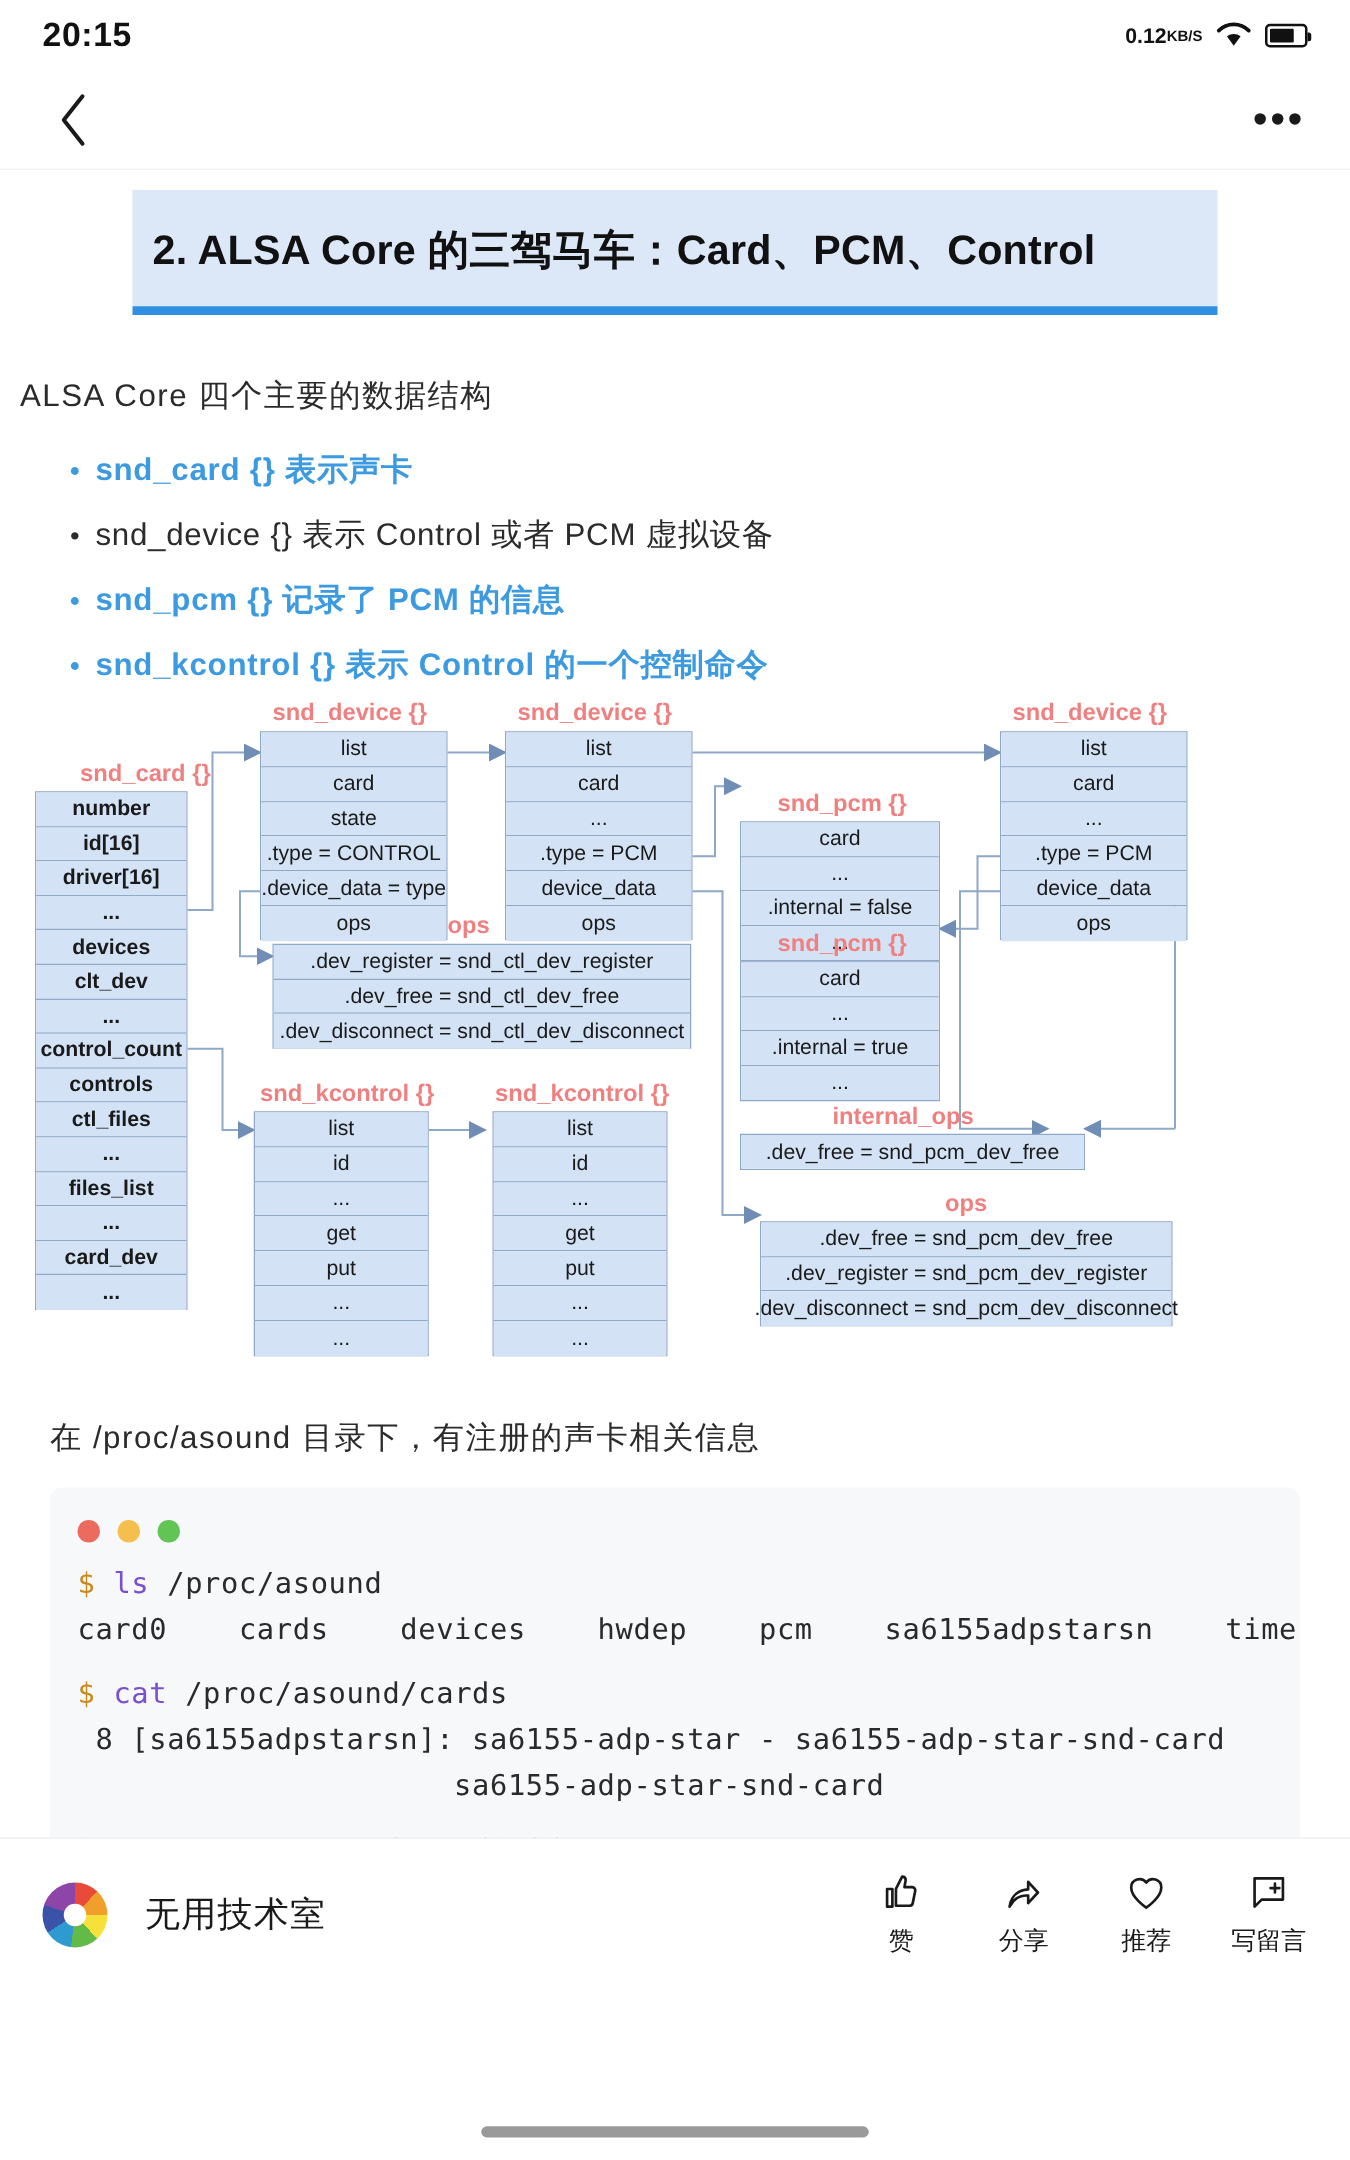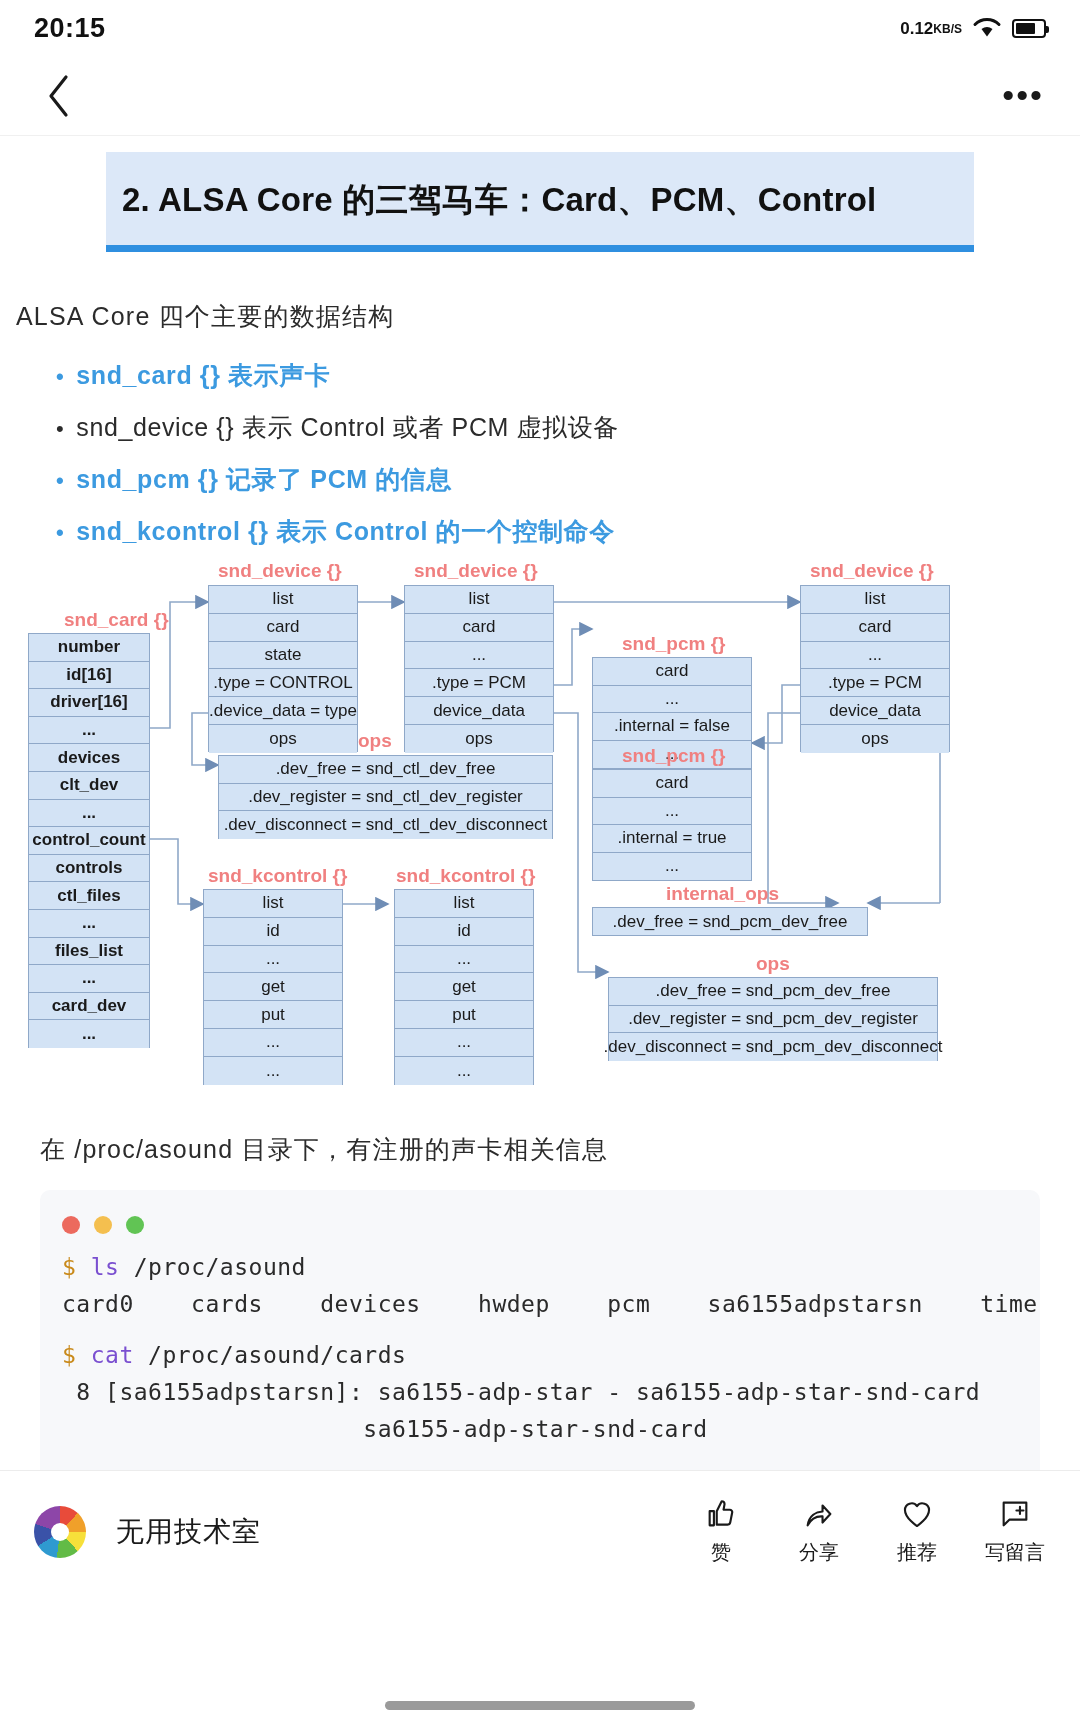--- a/index.html
+++ b/index.html
@@ -259,22 +259,22 @@
         <div class="row" style="height:27.8px">list</div>
         <div class="row" style="height:27.8px">card</div>
         <div class="row" style="height:27.8px">state</div>
         <div class="row" style="height:27.8px">.type = CONTROL</div>
         <div class="row" style="height:27.8px">.device_data = type</div>
         <div class="row" style="height:27.8px">ops</div>
       </div>
 
       <div class="blabel" style="left:358px; top:163px;">ops</div>
       <div class="box" style="left:218px; top:188px; width:335px; height:84px;">
+        <div class="row" style="height:27.6px">.dev_register = snd_ctl_dev_register</div>
         <div class="row" style="height:27.6px">.dev_free = snd_ctl_dev_free</div>
-        <div class="row" style="height:27.6px">.dev_register = snd_ctl_dev_register</div>
         <div class="row" style="height:27.6px">.dev_disconnect = snd_ctl_dev_disconnect</div>
       </div>
 
       <div class="blabel" style="left:414px; top:-7px;">snd_device {}</div>
       <div class="box" style="left:404px; top:18px; width:150px; height:167px;">
         <div class="row" style="height:27.8px">list</div>
         <div class="row" style="height:27.8px">card</div>
         <div class="row" style="height:27.8px">...</div>
         <div class="row" style="height:27.8px">.type = PCM</div>
         <div class="row" style="height:27.8px">device_data</div>

